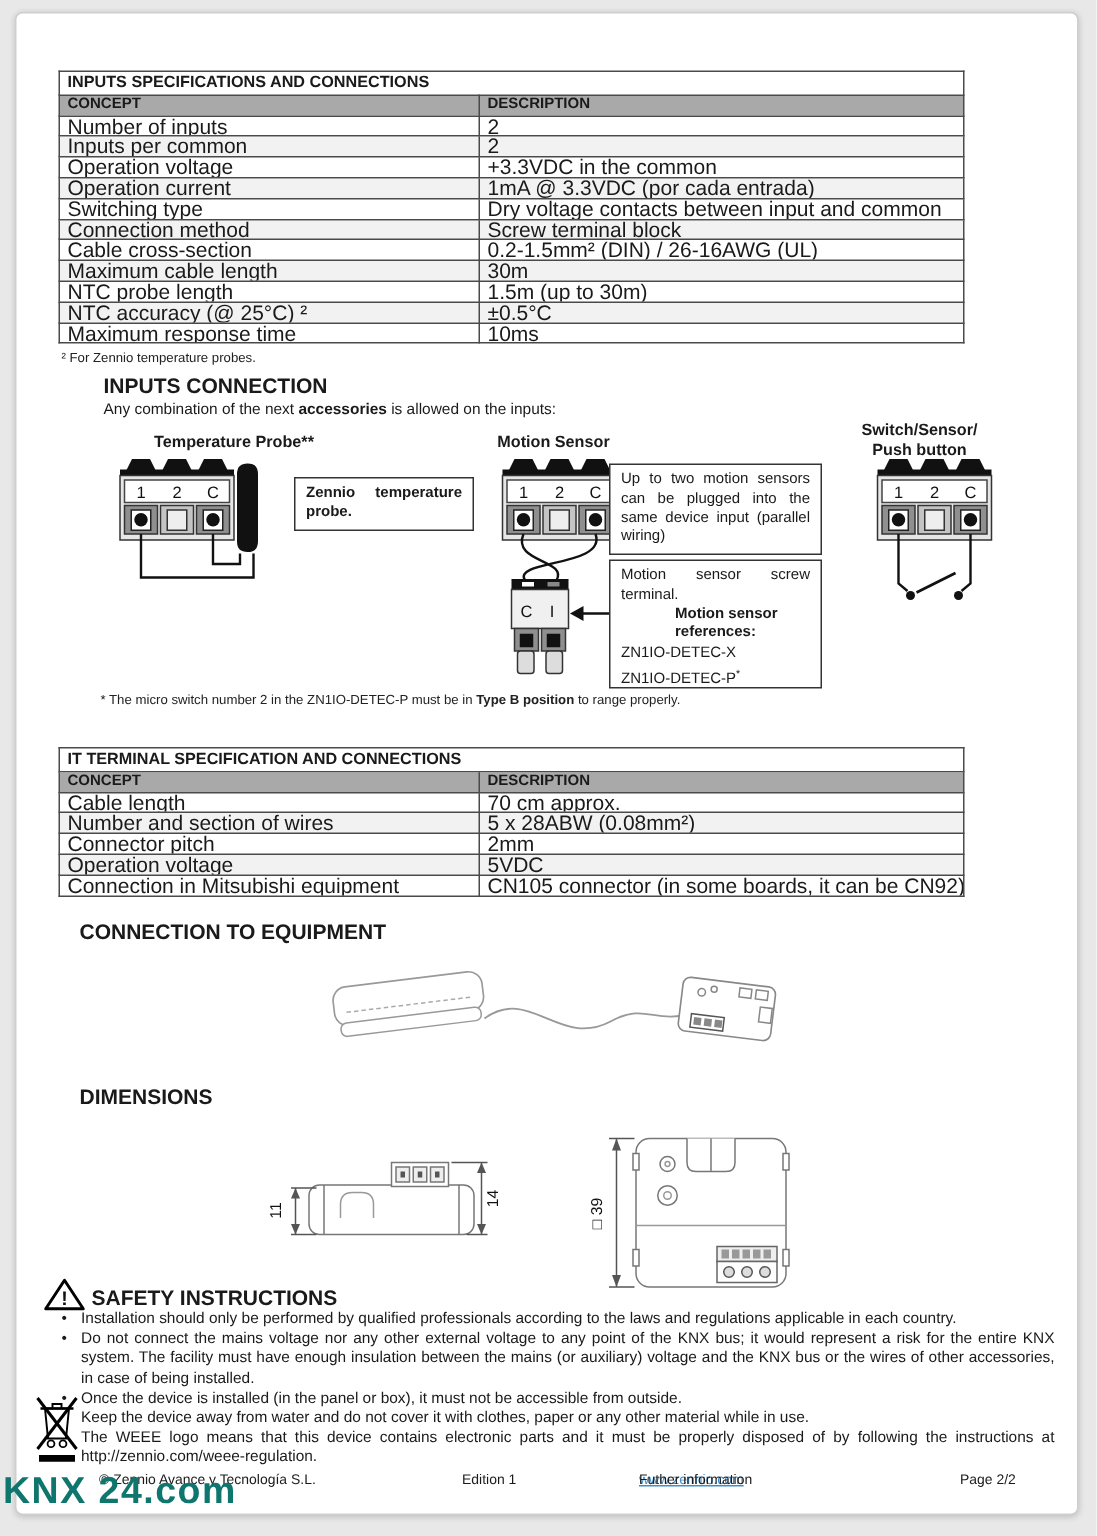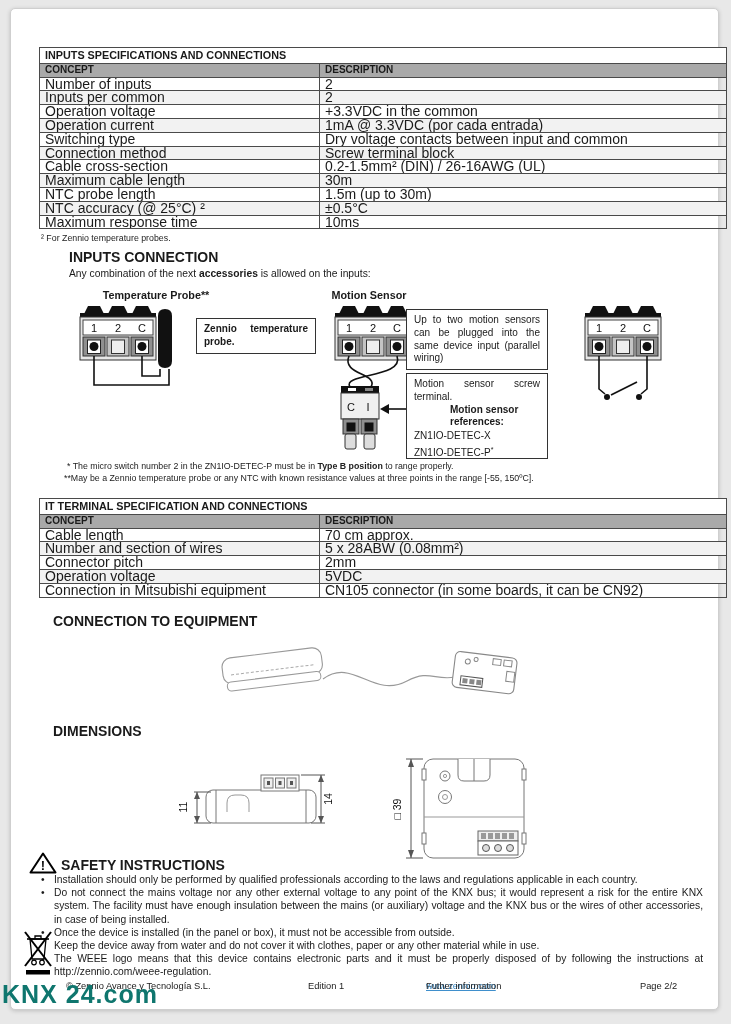--- a/index.html
+++ b/index.html
@@ -8,21 +8,21 @@
     background:#e8e8e8;color:#1a1a1a;
     font-family:"Liberation Sans",sans-serif;
   }
   .sheet{
     position:absolute;left:10px;top:8px;width:707px;height:1000px;
     background:#fff;border:1px solid #cfcfcf;border-radius:5px;
     box-shadow:0 1px 4px rgba(0,0,0,.18);
   }
   .abs{position:absolute;}
   
-  table.spec{position:absolute;left:28px;width:688px;border-collapse:collapse;
+  table.spec{position:absolute;left:28px;width:604px;border-collapse:collapse;
     border:1.5px solid #333;table-layout:fixed;}
   table.spec th,table.spec td{border:1px solid #4a4a4a;padding:1px 5px;
     font-size:14px;line-height:10.8px;text-align:left;overflow:hidden;white-space:nowrap;}
   table.spec tr.title-row th{font-size:10.8px;font-weight:bold;padding:2px 5px;background:#fff;}
   table.spec tr.head-row th{background:#a9a9a9;font-weight:bold;font-size:10px;}
   table.spec col.c1{width:280px;}
   table.spec tbody tr:nth-child(even) td{background:#f2f2f2;}
   .h1{font-weight:bold;font-size:14px;white-space:nowrap;}
   .intro{font-size:10.3px;white-space:nowrap;}
   .fn{font-size:8.8px;white-space:nowrap;color:#222;}
@@ -109,20 +109,24 @@
         </tr>
     </tbody>
   </table>
   <div class="abs fn" style="left:30px;top:224px;">² For Zennio temperature probes.</div>
 
   <div class="abs h1" style="left:58px;top:240px;">INPUTS CONNECTION</div>
   <div class="abs intro" style="left:58px;top:259px;"><span>Any combination of the next </span><b>accessories</b><span> is allowed on the inputs:</span></div>
 
   <div class="abs diag-label" style="left:65px;top:280px;width:160px;">Temperature Probe**</div>
   <div class="abs diag-label" style="left:298px;top:280px;width:120px;">Motion Sensor</div>
+  <div class="abs diag-label" style="left:527px;top:272px;width:150px;">
+    <div>Switch/Sensor/</div>
+    <div>Push button</div>
+  </div>
 
   <svg class="abs" style="left:30px;top:270px;" width="660" height="190" viewBox="0 0 660 190">
 
     <g transform="translate(38,25)">
       <path d="M5,10 L9,2 L21,2 L25,10 Z" fill="#111"></path>
       <path d="M29,10 L33,2 L45,2 L49,10 Z" fill="#111"></path>
       <path d="M53,10 L57,2 L69,2 L73,10 Z" fill="#111"></path>
       <rect x="1" y="9" width="76" height="5" fill="#111"></rect>
       <rect x="1" y="13" width="76" height="43" fill="#e6e6e6" stroke="#333"></rect>
       <rect x="4" y="16" width="70" height="15" fill="#fff" stroke="#444"></rect>
@@ -213,21 +217,20 @@
   <div class="abs note-box bold" style="left:185px;top:309px;width:104px;">Zennio temperature probe.</div>
   <div class="abs note-box" style="left:395px;top:300px;width:126px;">Up to two motion sensors can be plugged into the same device input (parallel wiring)</div>
   <div class="abs note-box" style="left:395px;top:364px;width:126px;height:76px;">
     <div>Motion sensor screw terminal.</div>
     <div style="font-weight:bold;text-align:left;padding-left:36px;">Motion sensor references:</div>
     <div class="ref-line">ZN1IO-DETEC-X</div>
     <div class="ref-line"><span>ZN1IO-DETEC-P</span><sup>*</sup></div>
   </div>
 
   <div class="abs fn" style="left:56px;top:452px;"><span>* The micro switch number 2 in the ZN1IO-DETEC-P must be in </span><b>Type B position</b><span> to range properly.</span></div>
-  <div class="abs fn" style="left:53px;top:464px;">**May be a Zennio temperature probe or any NTC with known resistance values at three points in the range [-55, 150ºC].</div>
 
   <table class="spec" style="top:489px;">
     <colgroup>
         <col class="c1">
         <col>
       </colgroup>
     <thead>
       <tr class="title-row">
           <th colspan="2">IT TERMINAL SPECIFICATION AND CONNECTIONS</th>
         </tr>

